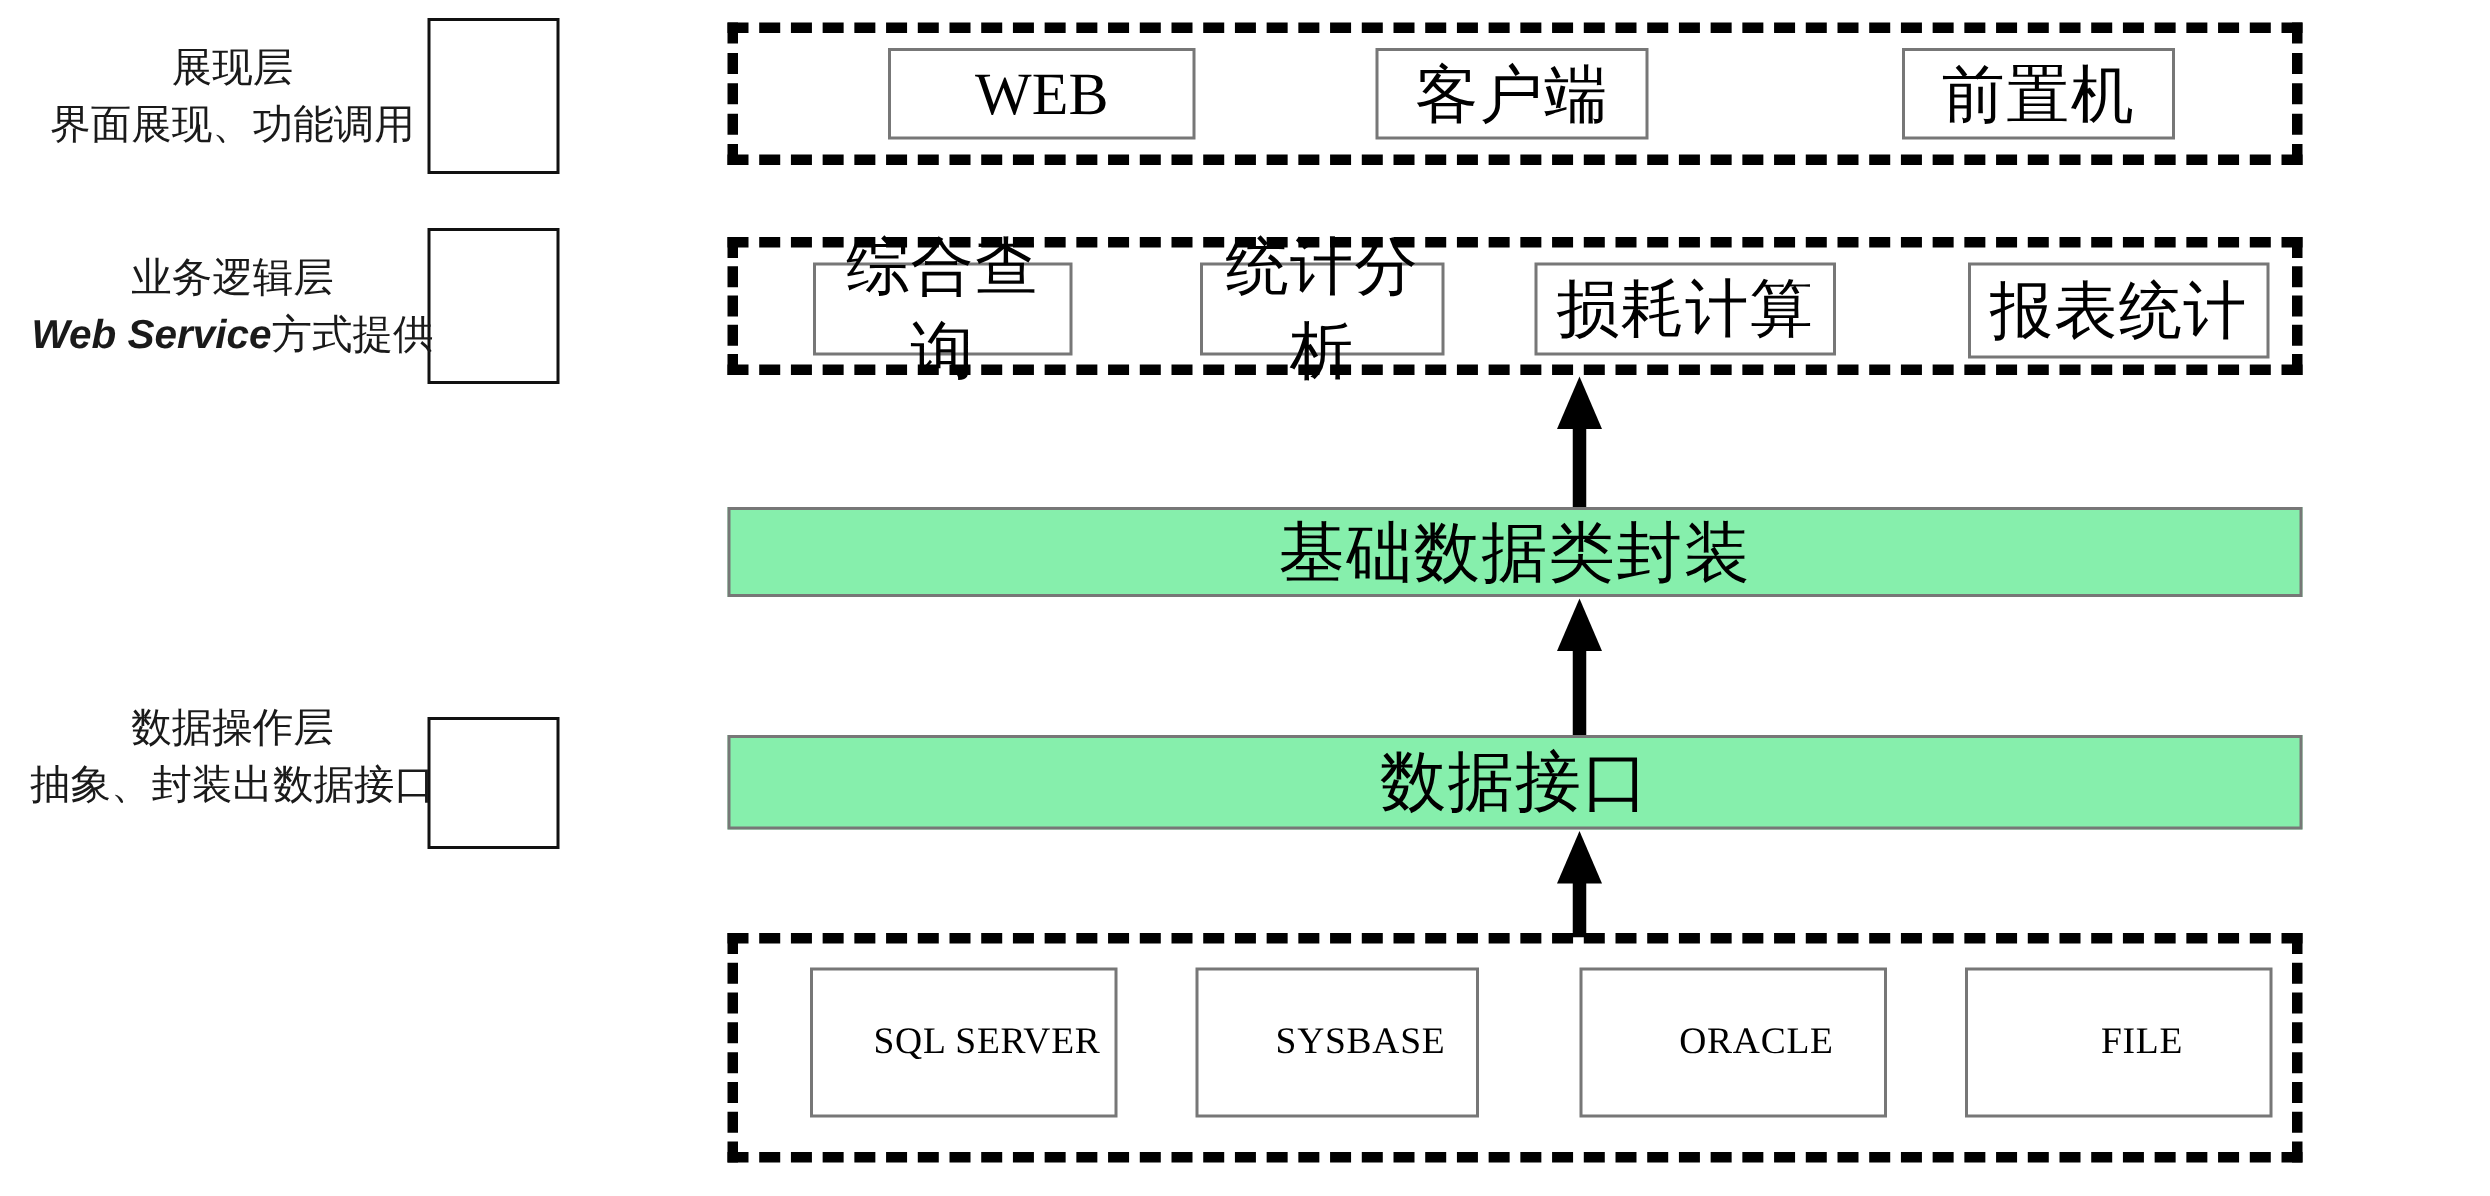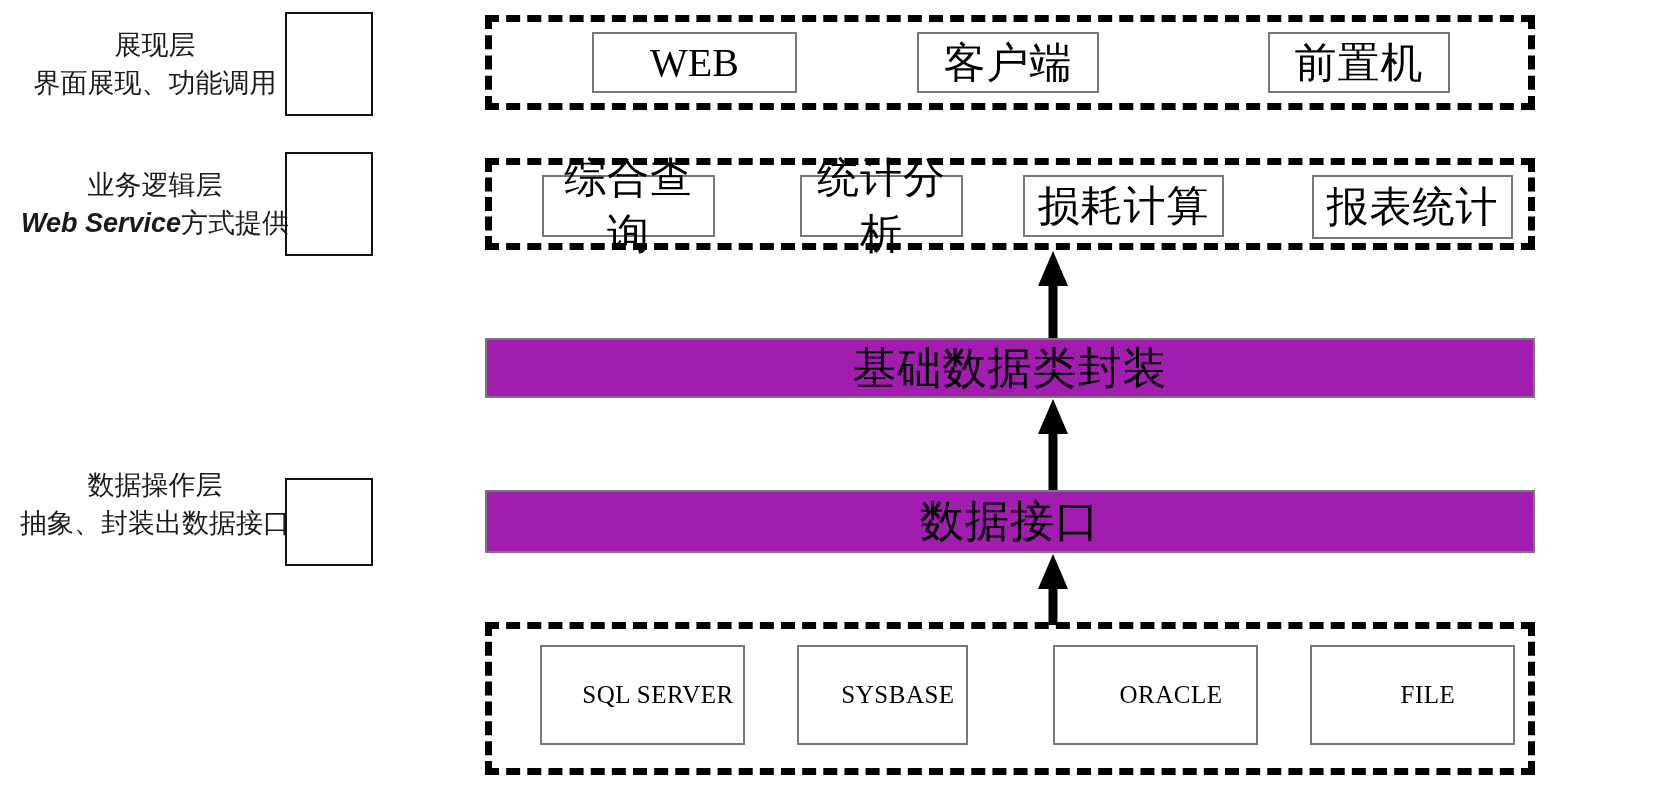--- a/index.html
+++ b/index.html
@@ -78,21 +78,21 @@
     font-size: 25px;
     letter-spacing: 0.5px;
     padding-left: 31px;
   }
 
   
   .bar {
     position: absolute;
     box-sizing: border-box;
     border: 2px solid #777777;
-    background: #a21caf;
+    background: #86efac;
     display: flex;
     align-items: center;
     justify-content: center;
     font-size: 44px;
     letter-spacing: 1px;
     color: #000000;
     font-family: "Liberation Serif", "DejaVu Serif", serif;
   }
 
   
@@ -186,21 +186,21 @@
       <line x1="17" y1="72" x2="17" y2="28" stroke="#000000" stroke-width="9"></line>
       <polygon points="17,1 2,36 32,36" fill="#000000"></polygon>
     </svg>
   </div>
 
   <div class="dashed-group" style="left:485px; top:622px; width:1050px; height:153px;">
   </div>
   <div class="node db" style="left:540px; top:645px; width:205px; height:100px;">
     <span>SQL SERVER</span>
   </div>
-  <div class="node db" style="left:797px; top:645px; width:171px; height:100px;">
+  <div class="node db" style="left:797px; top:645px; width:189px; height:100px;">
     <span>SYSBASE</span>
   </div>
   <div class="node db" style="left:1053px; top:645px; width:205px; height:100px;">
     <span>ORACLE</span>
   </div>
   <div class="node db" style="left:1310px; top:645px; width:205px; height:100px;">
     <span>FILE</span>
   </div>
 
 </div>

